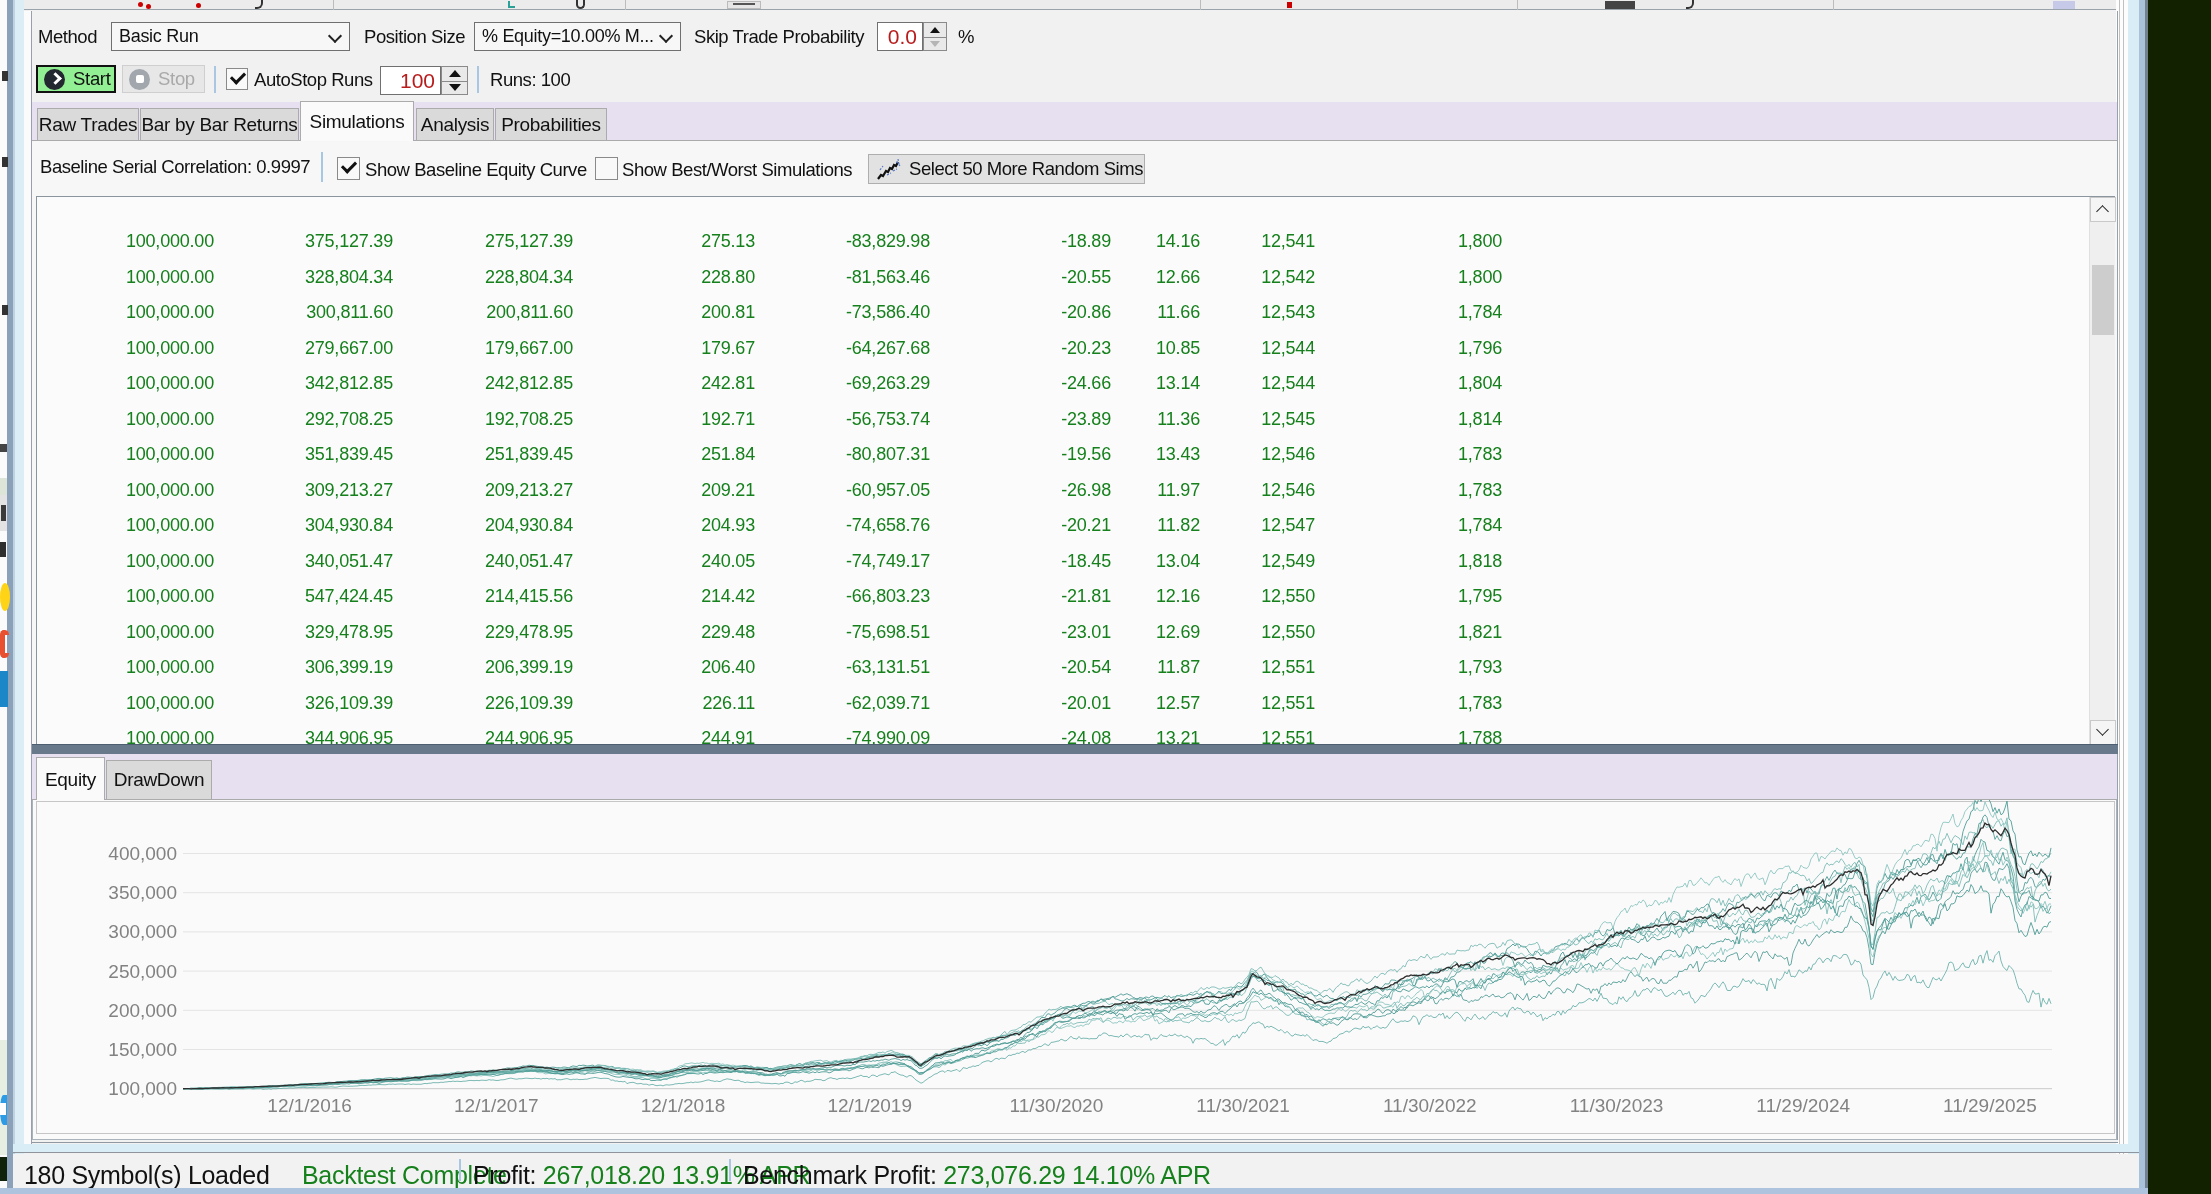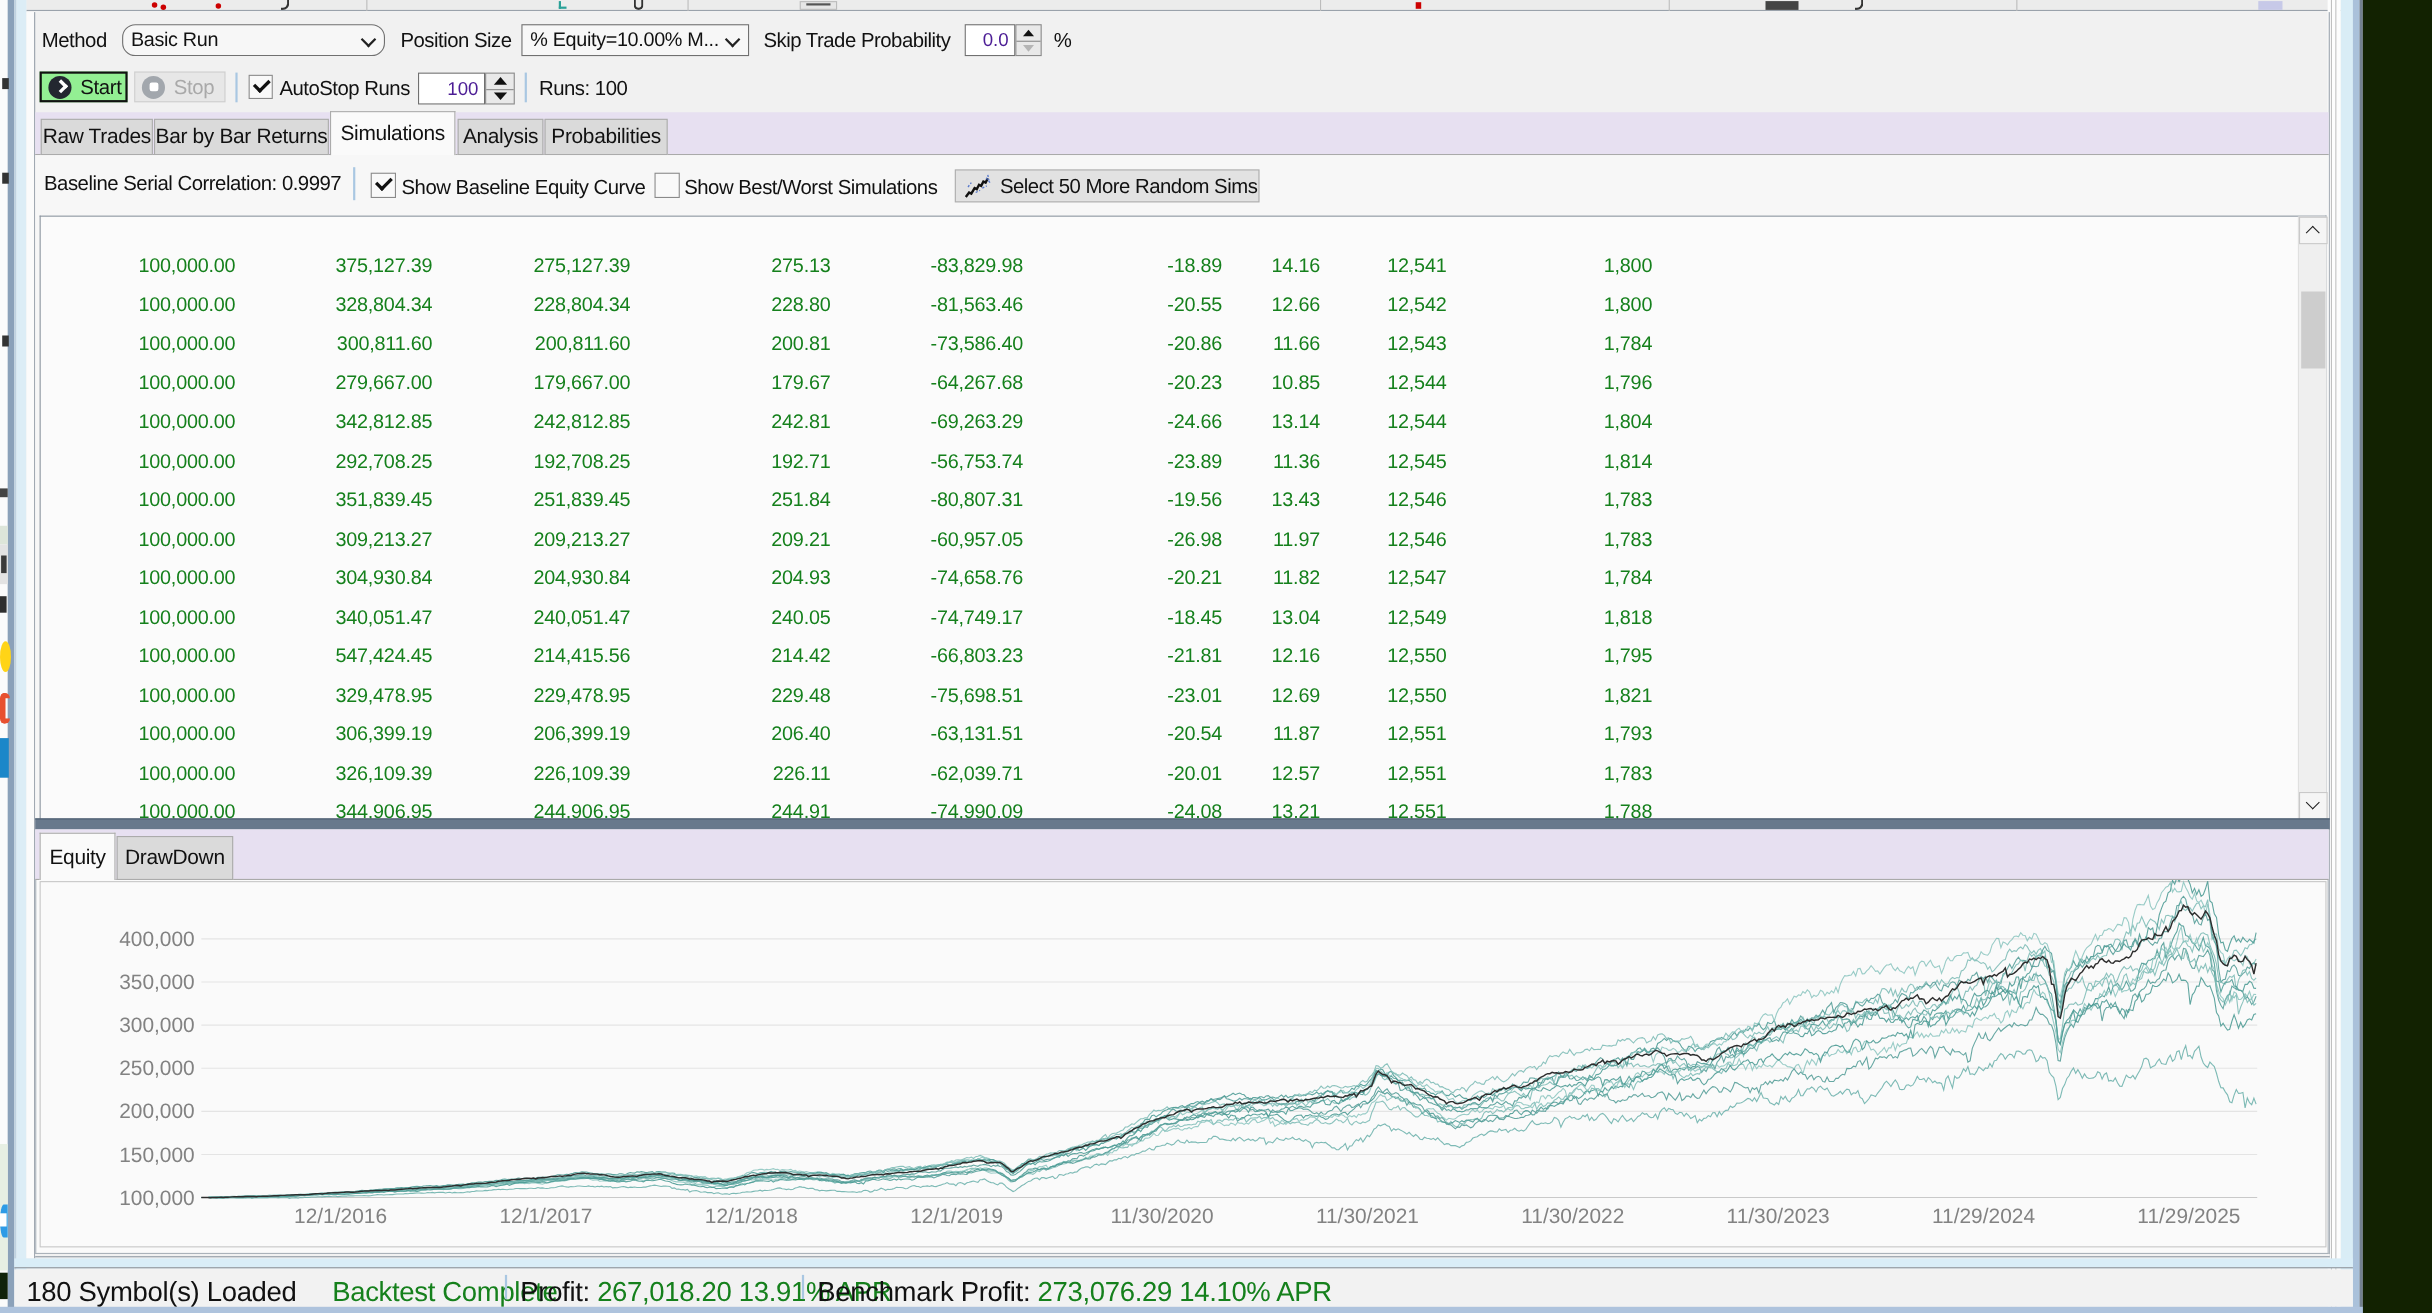--- a/index.html
+++ b/index.html
@@ -22,21 +22,21 @@
 #rgreen  { left:2148px; top:0; width:63px; height:1194px; background:#122201; }
 #rborder { left:2117px; top:11px; width:1px; height:1132px; background:#98a1ab; }
 
 .lbl { position:absolute; color:#111; font-size:18.5px; line-height:20px; white-space:nowrap; letter-spacing:-0.45px; }
 .combo { position:absolute; background:#f7f7f7; border:1px solid #707070; font-size:18px; color:#111; letter-spacing:-0.3px; white-space:nowrap;
          display:flex; align-items:center; padding-left:7px; }
 .combo .chev { position:absolute; right:8px; top:50%; margin-top:-8px; width:12px; height:12px; }
 .chev:before { content:""; position:absolute; left:1px; top:2px; width:8px; height:8px;
   border-right:2.2px solid #222; border-bottom:2.2px solid #222; transform:rotate(45deg); }
 .spinbox { position:absolute; background:#fff; border:1px solid #707070; }
-.spintxt { position:absolute; right:5px; top:50%; transform:translateY(-50%); font-size:17px; color:#4c1d95; }
+.spintxt { position:absolute; right:5px; top:50%; transform:translateY(-50%); font-size:21px; color:#b91c1c; }
 .spinbtns { position:absolute; background:#e9e9e9; border:1px solid #8a8a8a; }
 .spinbtns .half { position:absolute; left:0; width:100%; height:50%; display:flex; align-items:center; justify-content:center; }
 .spinbtns .half.dn { top:50%; border-top:1px solid #8a8a8a; }
 .tri-up { width:0; height:0; border-left:6px solid transparent; border-right:6px solid transparent; border-bottom:7px solid #111; }
 .tri-dn { width:0; height:0; border-left:6px solid transparent; border-right:6px solid transparent; border-top:7px solid #111; }
 .tri-up.sm { border-left-width:5px; border-right-width:5px; border-bottom-width:6px; }
 .tri-dn.sm { border-left-width:5px; border-right-width:5px; border-top-width:6px; }
 .vsep { position:absolute; width:2px; background:#a9c7e2; }
 
 #btn-start { left:36px; top:65px; width:80px; height:28px; background:#93ef93; border:2px solid #111;
@@ -138,21 +138,21 @@
 <div class="frag" style="left:0px;top:542px;width:6px;height:15px;background:#2f2f2f"></div>
 <div class="frag" style="left:0px;top:583px;width:10px;height:28px;background:#ffd417;border-radius:50%"></div>
 <div class="frag" style="left:0px;top:630px;width:9px;height:28px;border:5px solid #e8502f;border-radius:8px;border-right:none"></div>
 <div class="frag" style="left:0px;top:671px;width:8px;height:36px;background:#1b87c9"></div>
 <div class="frag" style="left:0px;top:1040px;width:7px;height:115px;background:#e7efe3"></div>
 <div class="frag" style="left:0px;top:1095px;width:7px;height:30px;background:#2e9be6;border-radius:50% 0 0 50%"></div>
 <div class="frag" style="left:0px;top:1103px;width:6px;height:12px;background:#fff"></div>
 <div class="frag" style="left:0px;top:1157px;width:7px;height:24px;background:#10220a"></div>
 
 <div class="lbl" style="left:38px;top:27px;">Method</div>
-<div class="combo" style="left:111px;top:22px;width:239px;height:29px;border-radius:12px;">Basic Run<span class="chev"></span></div>
+<div class="combo" style="left:111px;top:22px;width:239px;height:29px;">Basic Run<span class="chev"></span></div>
 <div class="lbl" style="left:364px;top:27px;">Position Size</div>
 <div class="combo" style="left:474px;top:22px;width:207px;height:29px;">% Equity=10.00% M...<span class="chev"></span></div>
 <div class="lbl" style="left:694px;top:27px;">Skip Trade Probability</div>
 <div class="spinbox" style="left:877px;top:22px;width:46px;height:29px;">
     <span class="spintxt">0.0</span>
   </div>
 <div class="spinbtns" style="left:923px;top:22px;width:24px;height:29px;">
   <div class="half up">
       <div class="tri-up sm"></div>
     </div>

